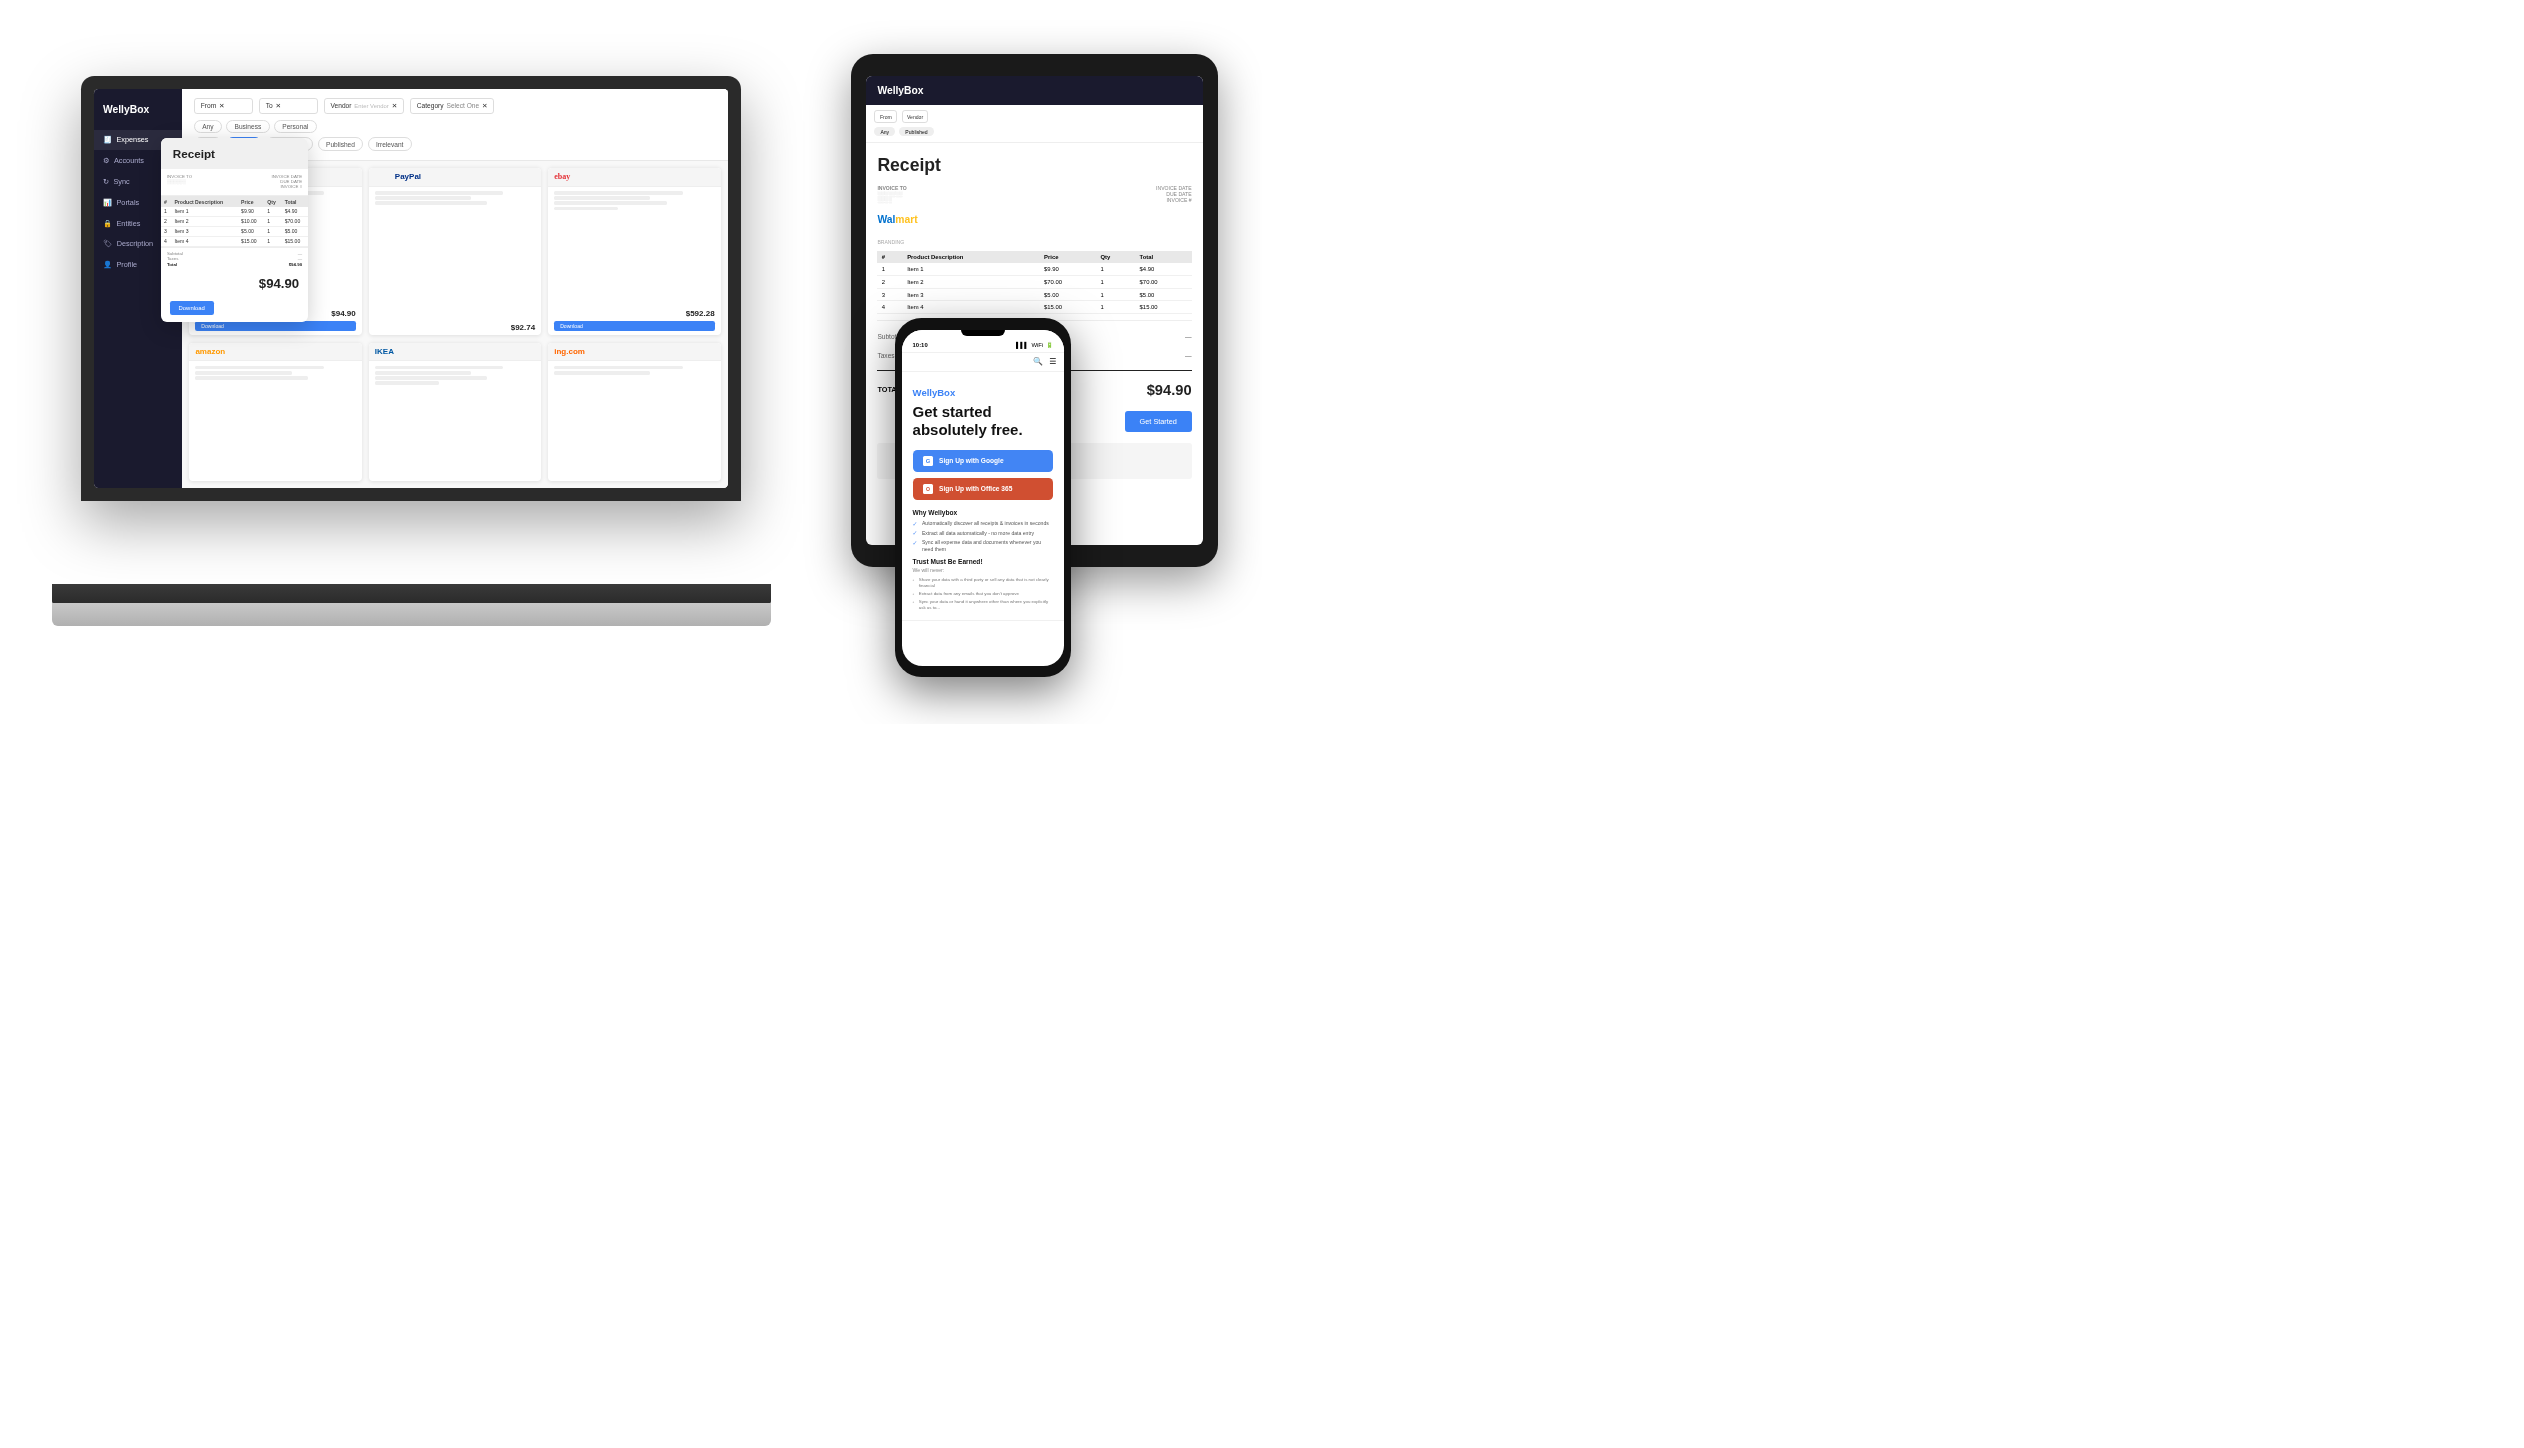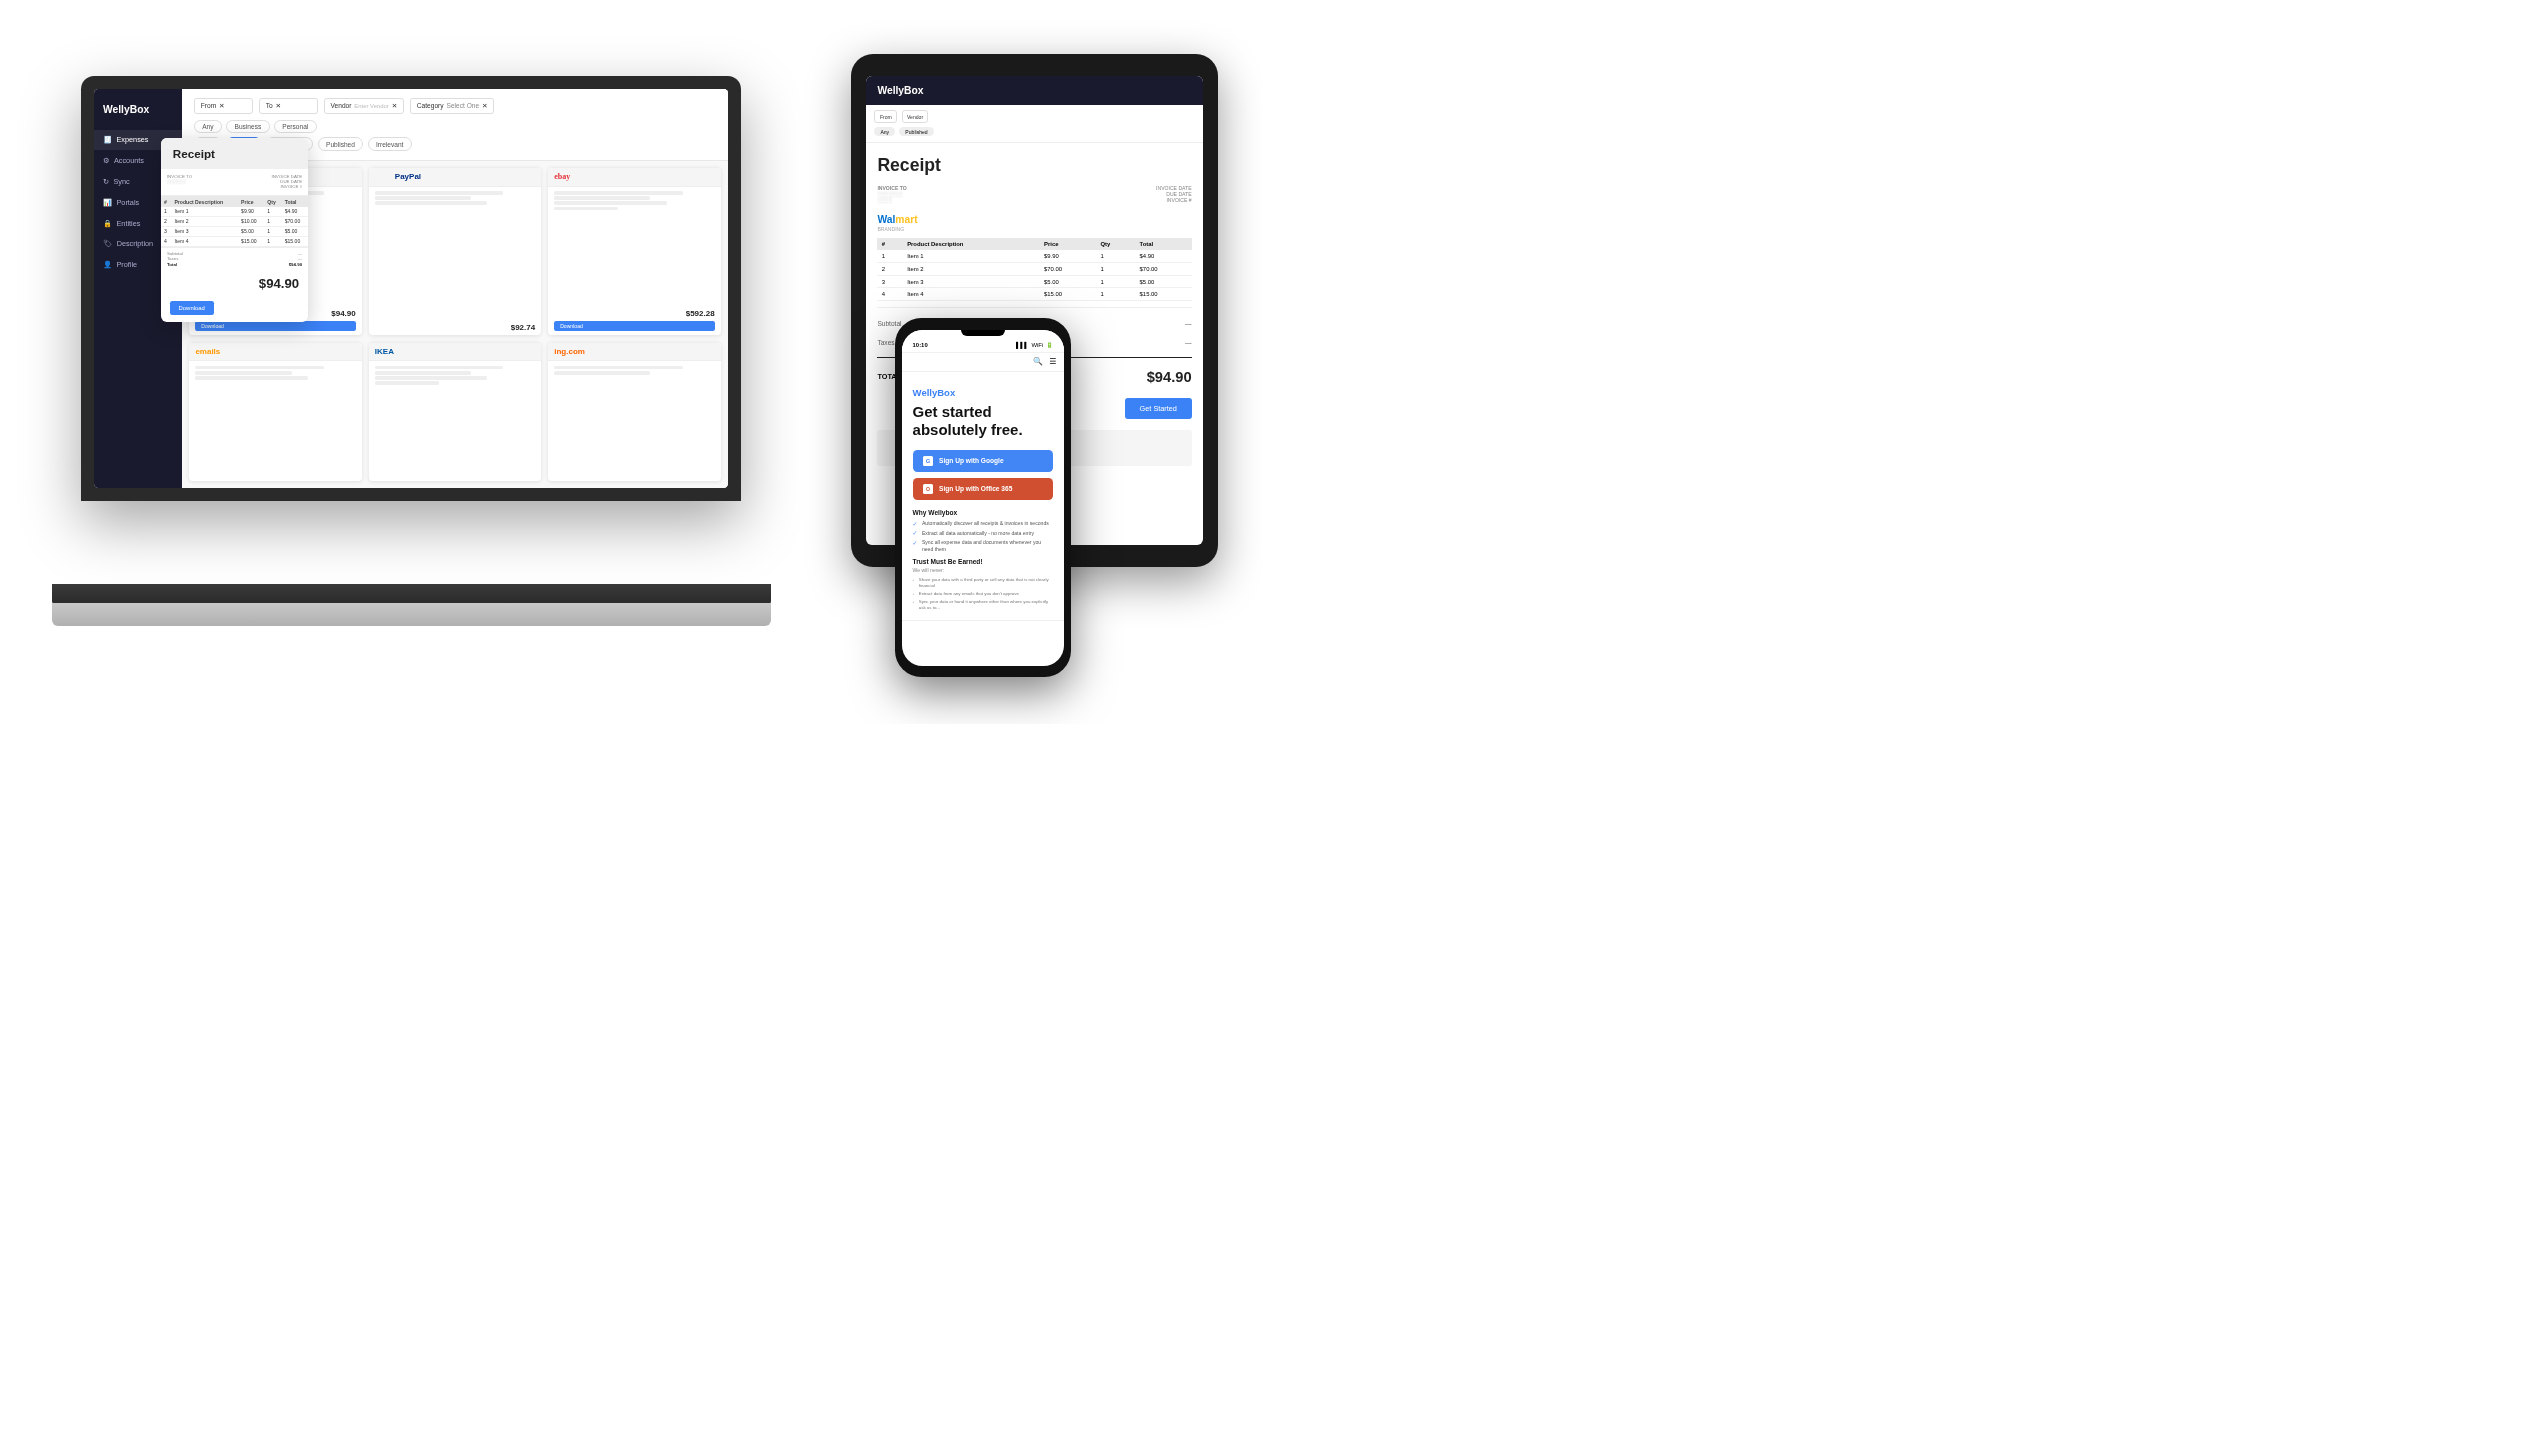--- a/index.html
+++ b/index.html
@@ -340,21 +340,21 @@
       justify-content: space-between;
       font-size: 5.9px;
       color: #888;
       margin-bottom: 8.8px;
     }
 
     .tablet-walmart-logo {
       font-size: 13.2px;
       font-weight: 900;
       color: #0071ce;
-      margin-bottom: 0;
+      margin-bottom: 13px;
     }
 
     .tablet-table {
       width: 100%;
       border-collapse: collapse;
       font-size: 5.9px;
     }
 
     .tablet-table th {
       background: #e8e8e8;
@@ -780,21 +780,21 @@
                   <div class="rgcard-line w70"></div>
                   <div class="rgcard-line w40"></div>
                 </div>
               </div>
               <div class="rgcard-amount">$592.28</div>
               <span class="rgcard-dl">Download</span>
             </div>
 
             <div class="rgcard">
               <div class="rgcard-top">
-                <span class="lc-brand lc-amazon">emails</span>
+                <span class="lc-brand lc-amazon">amazon</span>
               </div>
               <div class="rgcard-body">
                 <div class="rgcard-lines">
                   <div class="rgcard-line w80"></div>
                   <div class="rgcard-line w60"></div>
                   <div class="rgcard-line w70"></div>
                 </div>
               </div>
             </div>
 

